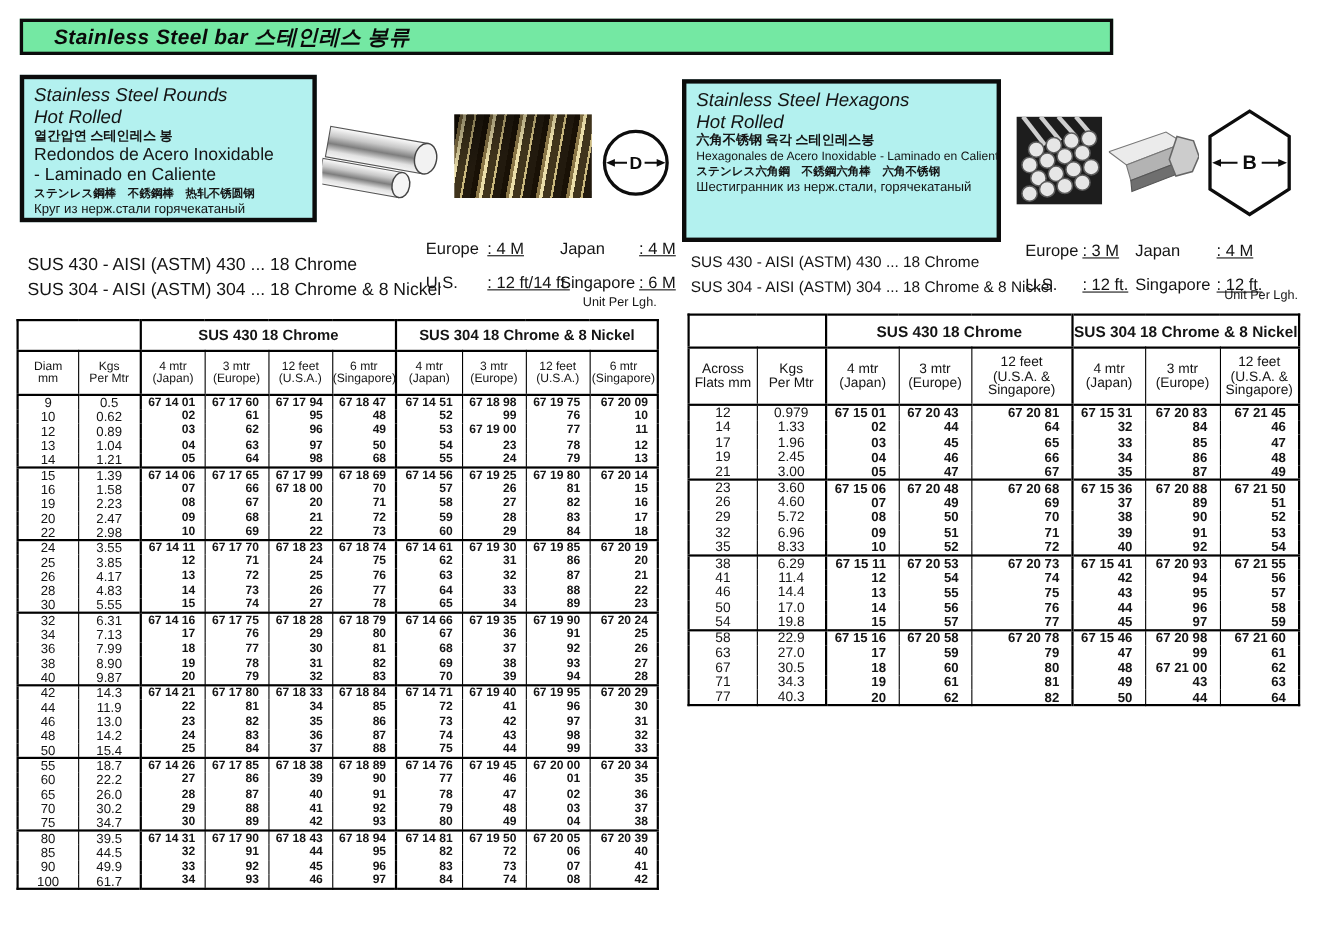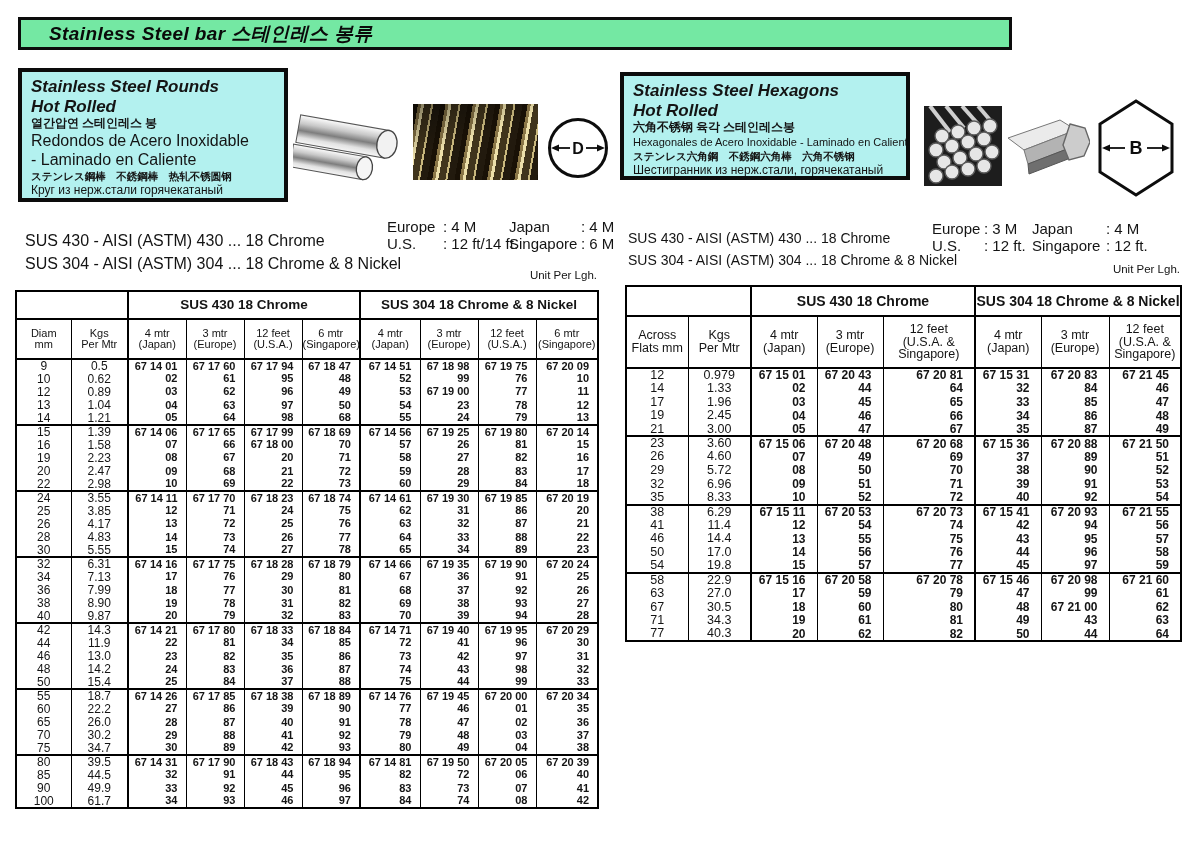--- a/index.html
+++ b/index.html
@@ -16,42 +16,42 @@
   }
   .banner span {
     font-size:19px; font-weight:bold; font-style:italic;
     padding-left:28px; letter-spacing:.4px; color:#0a0a0a;
   }
   
   .ibox {
     position:absolute; background:#b3f1ef; border:4px solid #0c0c0c;
     padding:5px 9px 3px 9px; overflow:hidden;
   }
-  .ibox .t  { font-size:17px; font-weight:bold; font-style:italic; line-height:1.16; white-space:nowrap; }
+  .ibox .t  { font-size:17px; font-weight:normal; font-style:italic; line-height:1.16; white-space:nowrap; }
   .ibox .k  { font-size:12px; font-weight:bold; line-height:1.3; white-space:nowrap;font-family:Liberation Serif, serif; }
   .ibox .s  { font-size:16px; line-height:1.18; white-space:nowrap; }
   .ibox .s2 { font-size:11px; line-height:1.25; white-space:nowrap; }
   .ibox .c  { font-size:10.5px; font-weight:bold; line-height:1.25; white-space:nowrap; }
   .ibox .r  { font-size:12px; line-height:1.2; white-space:nowrap; }
   .box-rounds   { left:18px;  top:68px; width:270px; height:134px; }
-  .box-hexagons { left:620px; top:72px; width:290px; height:108px; }
+  .box-hexagons { left:620px; top:72px; width:290px; height:148px; }
   
   .pic { position:absolute; }
   .bundle-photo {
     left:413px; top:104px; width:125px; height:76px;
     background:
       linear-gradient(160deg, rgba(0,0,0,.45), rgba(0,0,0,0) 45%),
       repeating-linear-gradient(100deg,
         #191106 0 5px, #8a7647 5px 8px, #ecdfaa 8px 11px,
         #40341c 11px 18px, #c9b87e 18px 20px, #221a0e 20px 27px);
   }
   
   .spec { position:absolute; font-size:16px; line-height:1.45; white-space:nowrap; }
   .spec.right { font-size:14px; line-height:1.6; }
-  .lengths { position:absolute; display:grid; row-gap:0; font-size:15px; white-space:nowrap; }
+  .lengths { position:absolute; display:grid; row-gap:14px; font-size:15px; white-space:nowrap;text-decoration:underline; }
   .lengths.left  { left:387px; top:218px; grid-template-columns:122px auto; }
   .lengths.right { left:932px; top:220px; grid-template-columns:100px auto; }
   .lengths .lab { display:inline-block; }
   .lengths.left  .cell:nth-child(odd)  .lab { width:56px; }
   .lengths.left  .cell:nth-child(even) .lab { width:72px; }
   .lengths.right .cell:nth-child(odd)  .lab { width:52px; }
   .lengths.right .cell:nth-child(even) .lab { width:74px; }
   .unit-note { position:absolute; font-size:11.5px; text-align:right; }
   .unit-note.left  { left:477px;  top:269px; width:120px; }
   .unit-note.right { left:1045px; top:263px; width:135px; }

